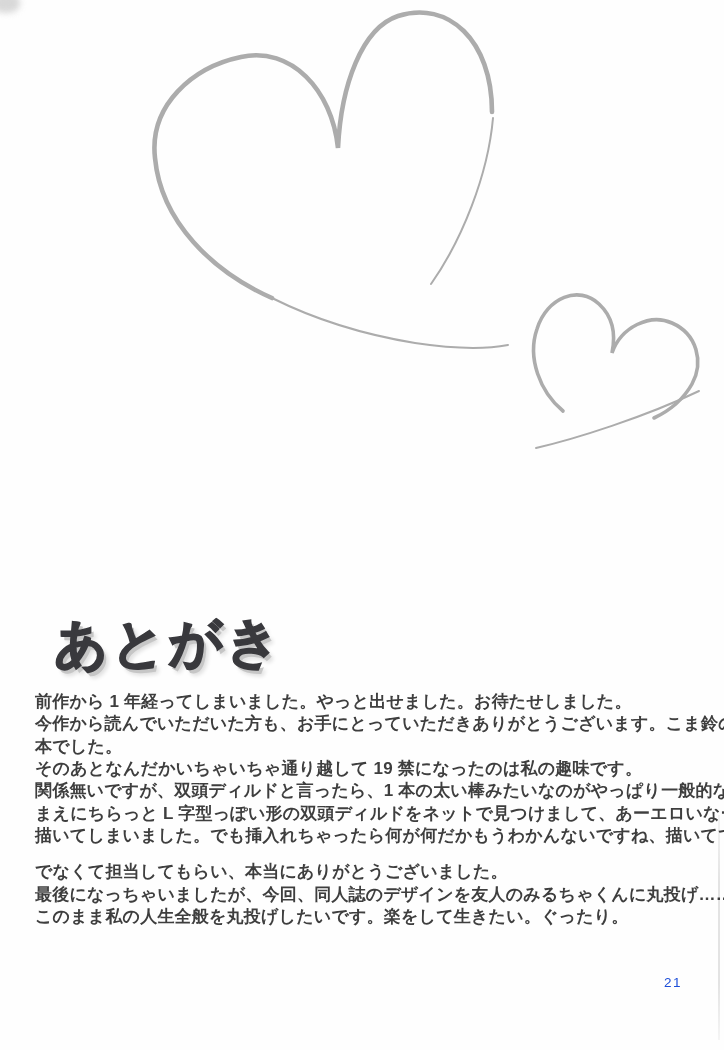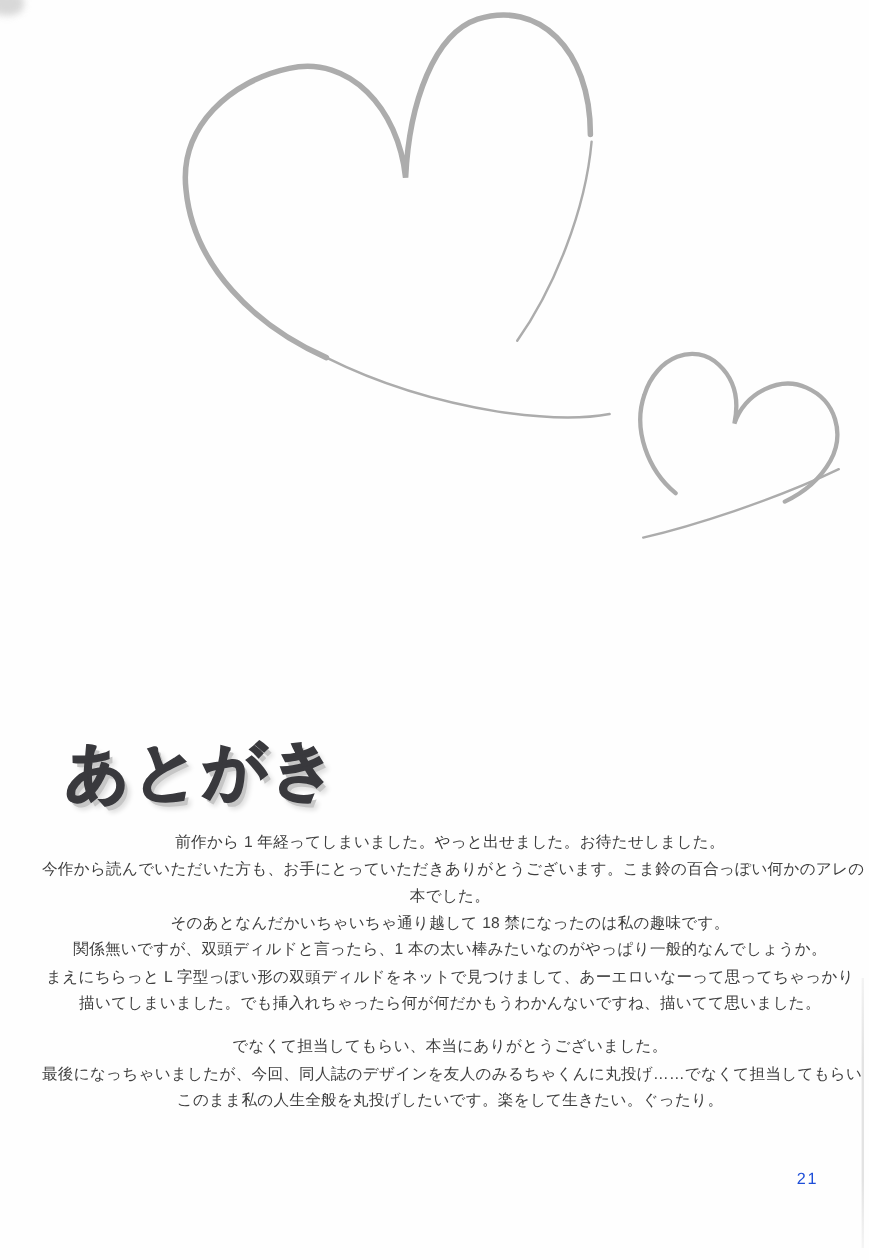--- a/index.html
+++ b/index.html
@@ -5,21 +5,21 @@
   :root{
     --paper:#fefefe; --ink:#3e3e3e; --title-ink:#39393d; --title-shadow:#c6c6c6;
     --heart-stroke:#acacac; --scan-edge:#e0e0e0;
   }
   html,body{margin:0;padding:0;}
   body{
     width:724px;height:1050px;overflow:hidden;background:var(--paper);
     font-family:"Liberation Sans","DejaVu Sans",sans-serif;
     position:relative;
   }
-  .page{position:absolute;inset:0;width:724px;height:1050px;background:var(--paper);text-align:center;}
+  .page{position:absolute;inset:0;width:724px;height:1050px;background:var(--paper);}
   svg.hearts{position:absolute;left:0;top:0;}
   svg.hearts path{fill:none;stroke:var(--heart-stroke);stroke-linecap:round;}
   svg.hearts path.thick{stroke-width:4.6;}
   svg.hearts path.mid{stroke-width:3.6;}
   svg.hearts path.thin{stroke-width:2;}
   .corner-smudge{
     position:absolute;left:-8px;top:-7px;width:28px;height:20px;
     background:#cfcfcf;border-radius:45%;filter:blur(3px);opacity:.8;
   }
   .edge-line{
@@ -31,21 +31,21 @@
     position:absolute;left:54px;top:616px;margin:0;
     font-size:53px;line-height:1;font-weight:700;letter-spacing:3px;
     color:var(--title-ink);
     -webkit-text-stroke:1.6px var(--title-ink);
     text-shadow:3px 4px 0 var(--title-shadow),5px 6px 4px #dcdcdc;
     transform:rotate(-0.8deg);
     white-space:nowrap;
   }
   .body-text{
     position:absolute;left:35px;top:691px;width:680px;
-    font-size:13px;color:var(--ink);letter-spacing:0.2px;
+    font-size:17px;color:var(--ink);letter-spacing:0.2px;font-weight:bold;
   }
   .line{height:22.35px;line-height:22.35px;white-space:nowrap;}
   .line.gap{height:14px;}
   .page-number{
     position:absolute;left:664px;top:975px;
     font-size:13.5px;color:#1d4ed8;letter-spacing:1.5px;
   }
 </style>
 </head>
 <body>
@@ -71,21 +71,21 @@
 
   <div class="corner-smudge"></div>
   <div class="edge-line"></div>
 
   <h1 class="title">あとがき</h1>
 
   <div class="body-text">
     <div class="line">前作から 1 年経ってしまいました。やっと出せました。お待たせしました。</div>
     <div class="line">今作から読んでいただいた方も、お手にとっていただきありがとうございます。こま鈴の百合っぽい何かのアレの</div>
     <div class="line">本でした。</div>
-    <div class="line">そのあとなんだかいちゃいちゃ通り越して 18 禁になったのは私の趣味です。</div>
+    <div class="line">そのあとなんだかいちゃいちゃ通り越して 19 禁になったのは私の趣味です。</div>
     <div class="line">関係無いですが、双頭ディルドと言ったら、1 本の太い棒みたいなのがやっぱり一般的なんでしょうか。</div>
     <div class="line">まえにちらっと L 字型っぽい形の双頭ディルドをネットで見つけまして、あーエロいなーって思ってちゃっかり</div>
     <div class="line">描いてしまいました。でも挿入れちゃったら何が何だかもうわかんないですね、描いてて思いました。</div>
     <div class="line gap"></div>
     <div class="line">でなくて担当してもらい、本当にありがとうございました。</div>
     <div class="line">最後になっちゃいましたが、今回、同人誌のデザインを友人のみるちゃくんに丸投げ……でなくて担当してもらい</div>
     <div class="line">このまま私の人生全般を丸投げしたいです。楽をして生きたい。ぐったり。</div>
   </div>
 
   <div class="page-number">21</div>

